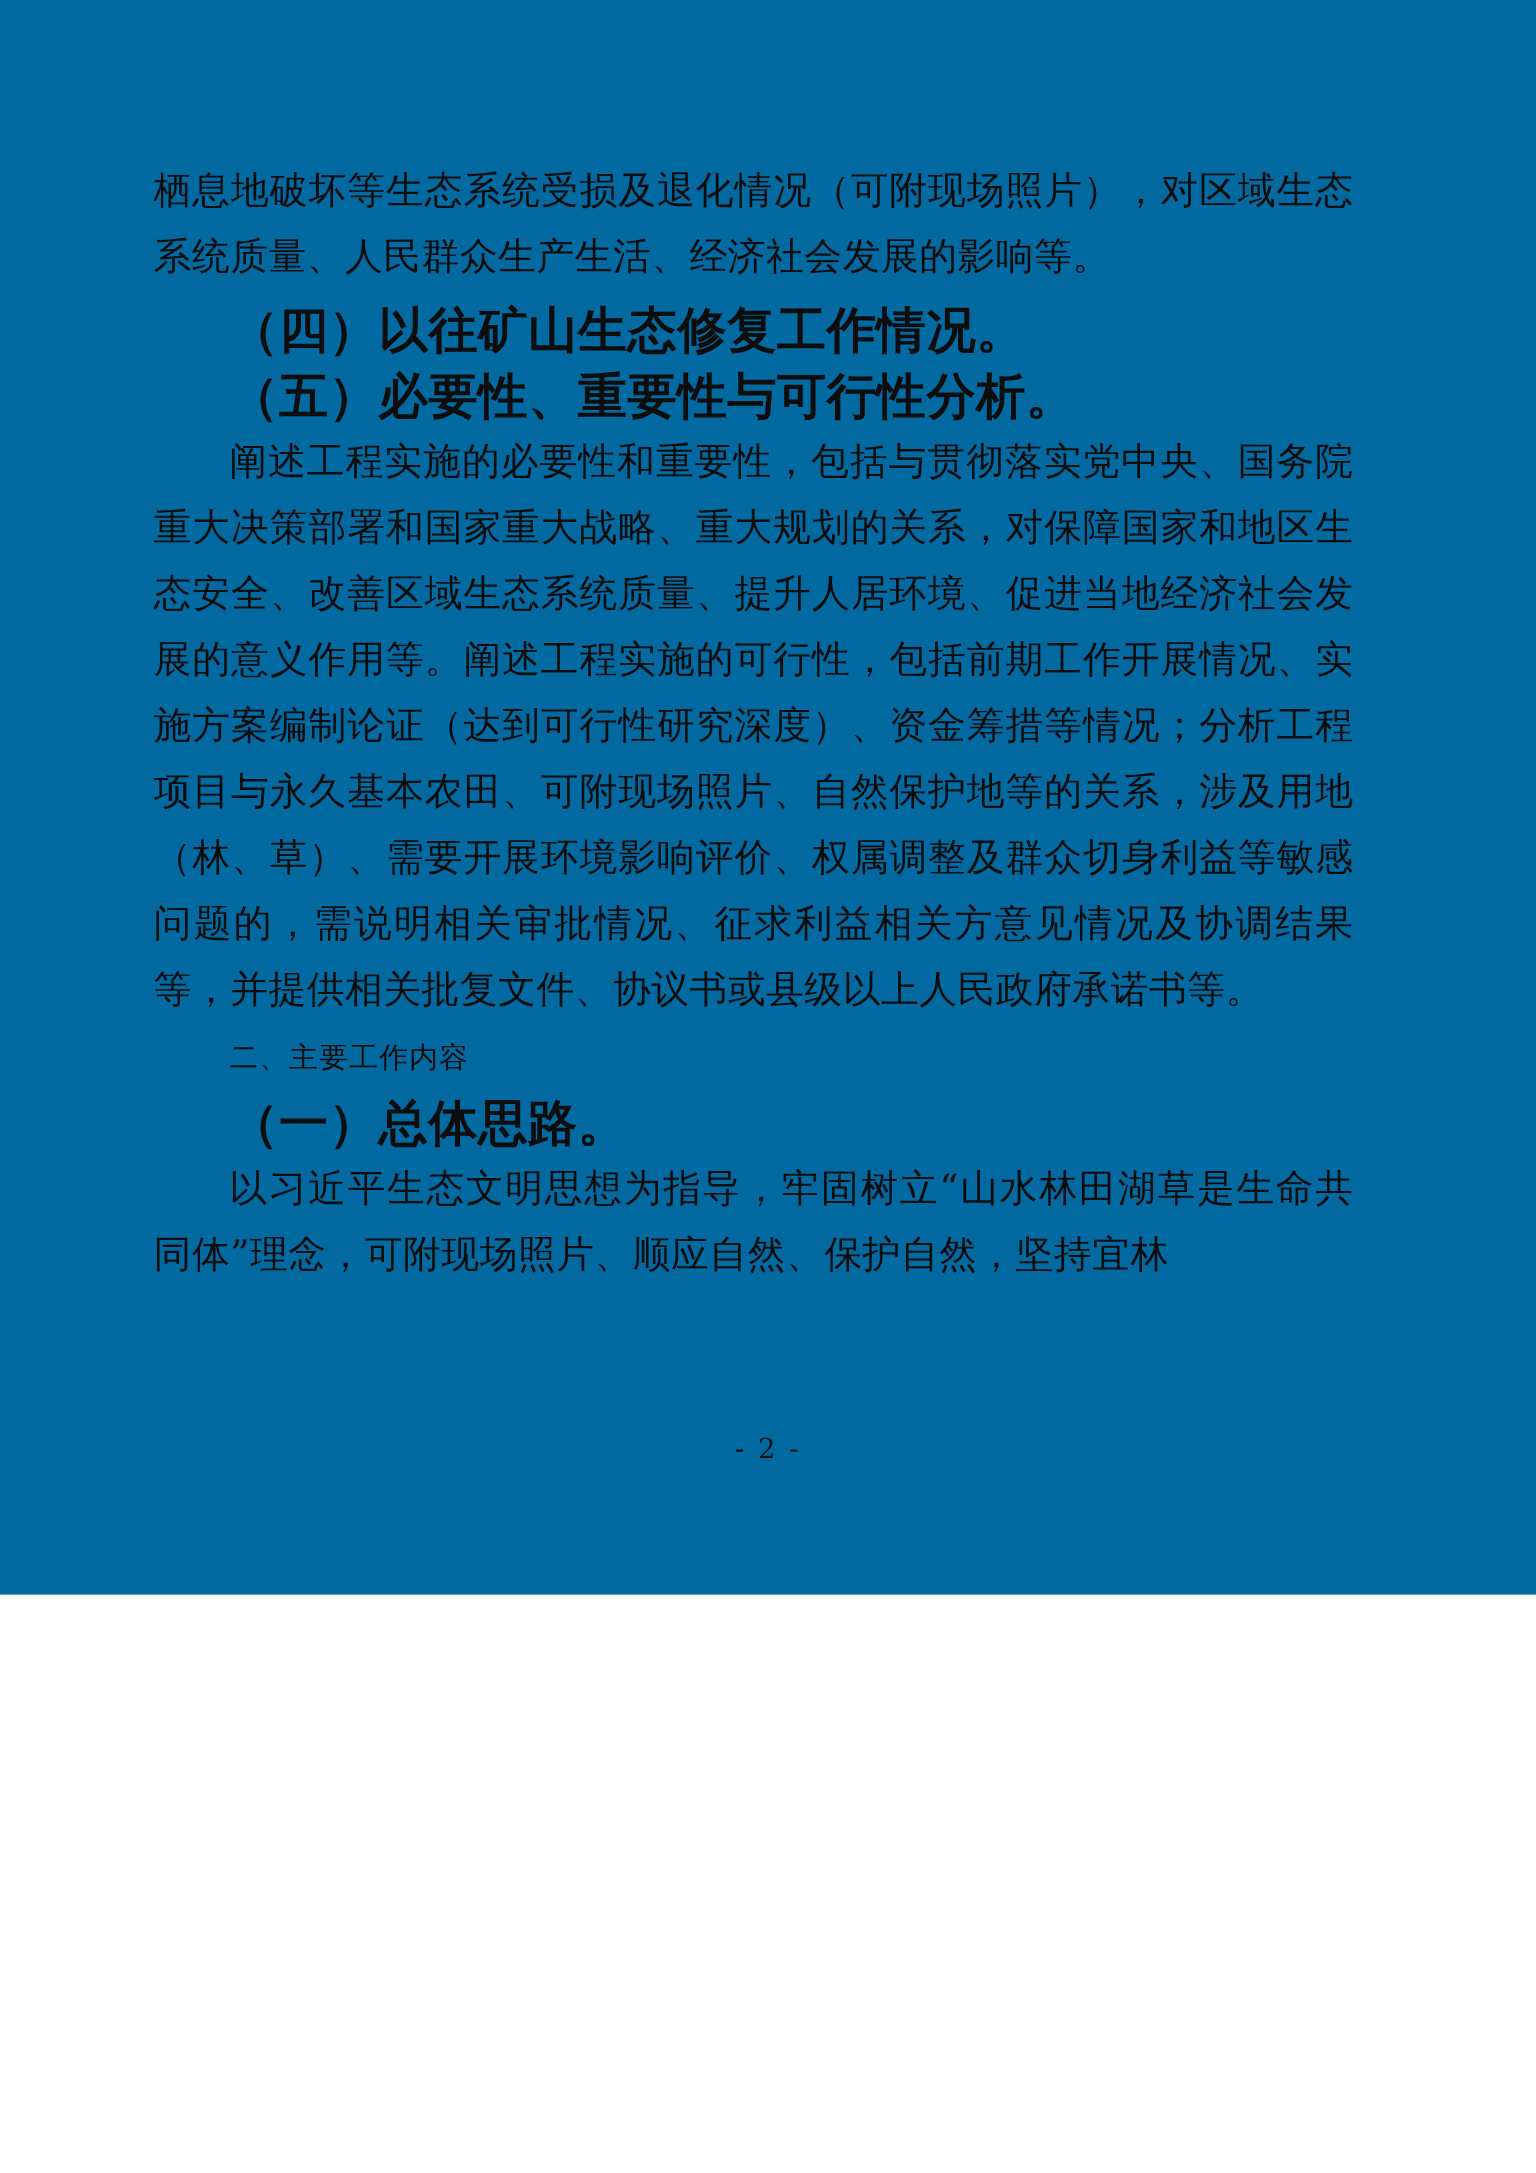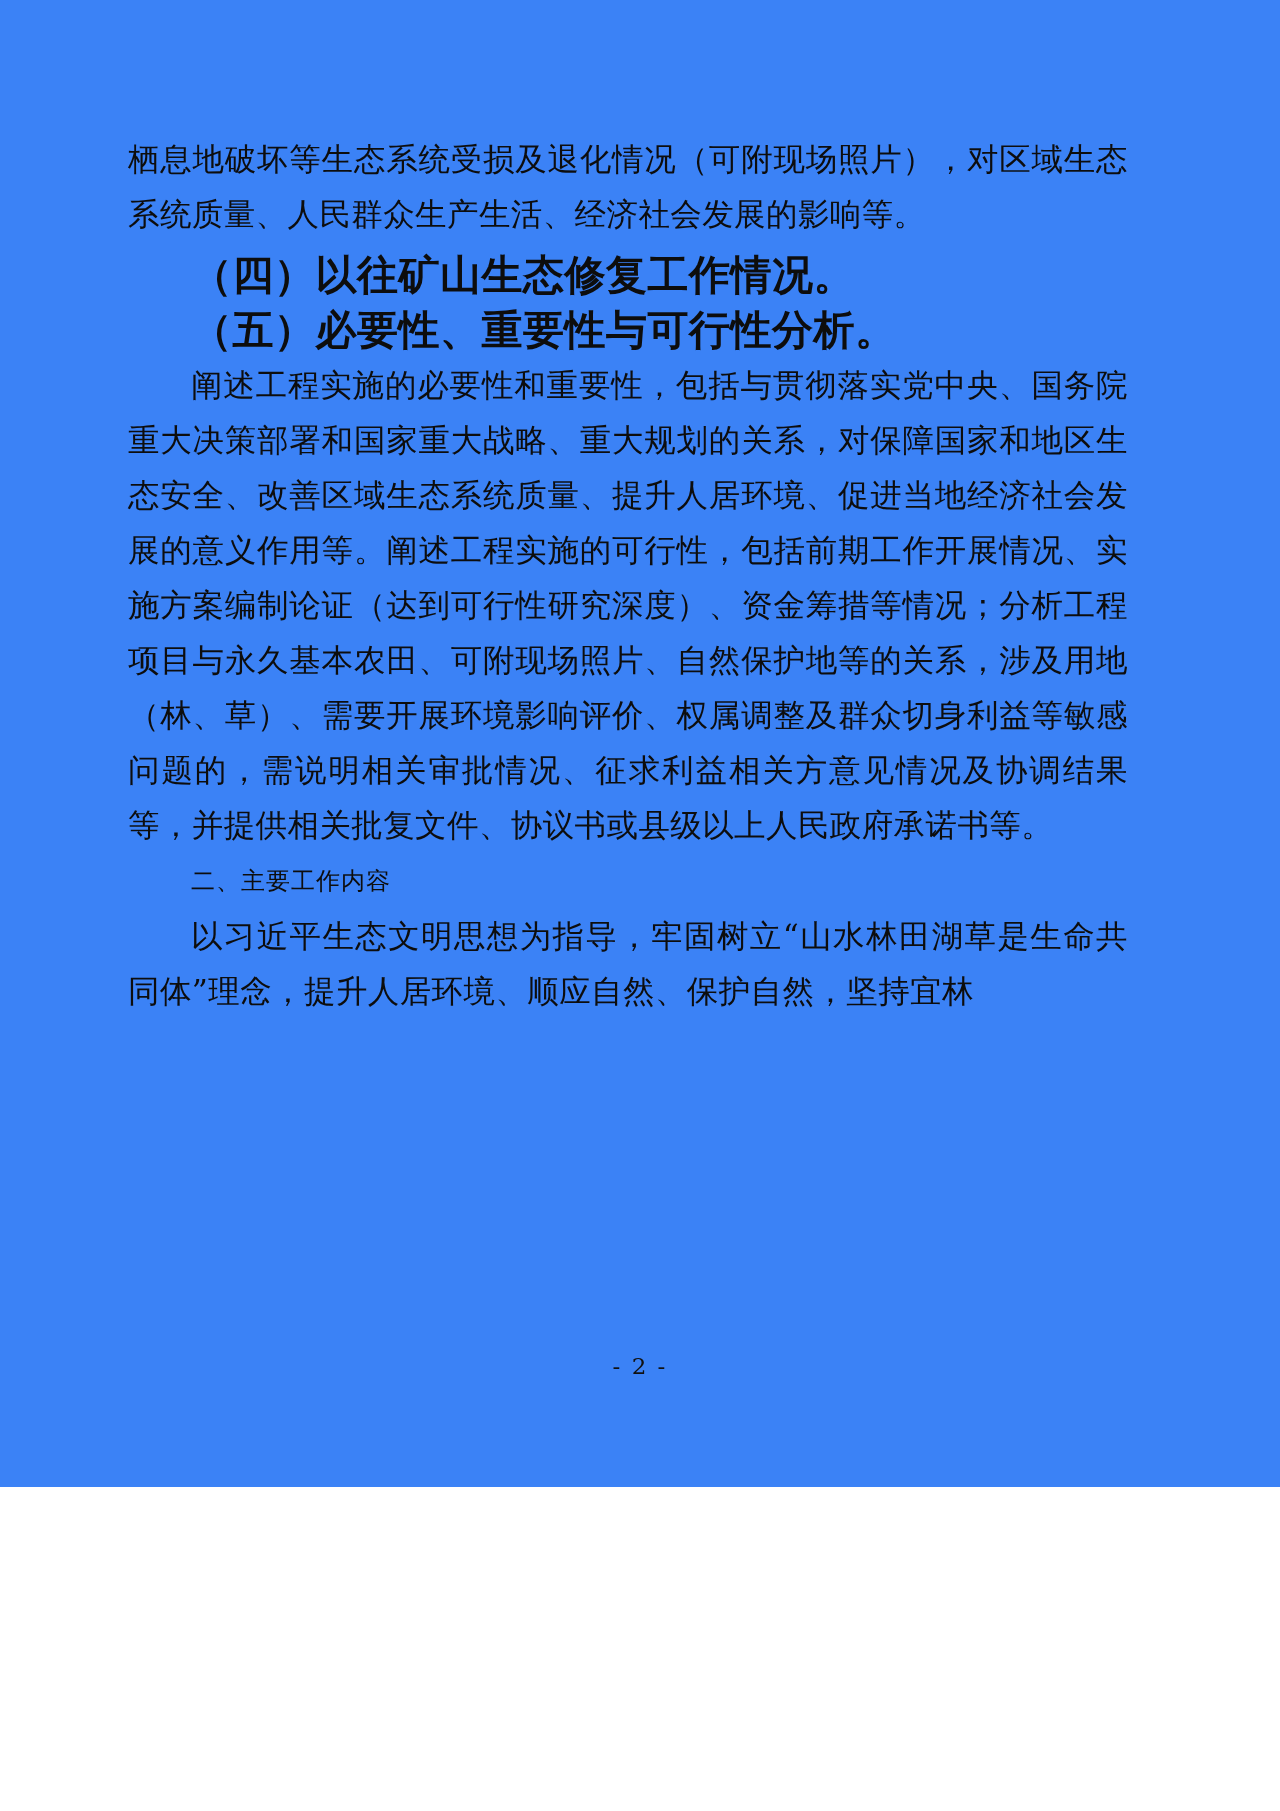--- a/index.html
+++ b/index.html
@@ -3,23 +3,23 @@
 <meta charset="utf-8">
 <style>
   html, body {
     margin: 0;
     padding: 0;
     background: #ffffff;
   }
   .page {
     position: relative;
     width: 1280px;
-    height: 1487px;
+    height: 1329px;
     margin: 0 auto;
-    background: #3b82f6;
+    background: #0369a1;
     box-sizing: border-box;
     font-family: "DejaVu Serif", "Liberation Serif", serif;
     color: #0d0d0d;
     overflow: hidden;
   }
   .content {
     position: absolute;
     left: 128px;
     top: 132px;
     width: 1000px;
@@ -78,20 +78,21 @@
 
     <p class="sub-heading">（四）以往矿山生态修复工作情况。</p>
 
 
     <p class="sub-heading">（五）必要性、重要性与可行性分析。</p>
 
     <p class="indent">阐述工程实施的必要性和重要性，包括与贯彻落实党中央、国务院重大决策部署和国家重大战略、重大规划的关系，对保障国家和地区生态安全、改善区域生态系统质量、提升人居环境、促进当地经济社会发展的意义作用等。阐述工程实施的可行性，包括前期工作开展情况、实施方案编制论证（达到可行性研究深度）、资金筹措等情况；分析工程项目与永久基本农田、可附现场照片、自然保护地等的关系，涉及用地（林、草）、需要开展环境影响评价、权属调整及群众切身利益等敏感问题的，需说明相关审批情况、征求利益相关方意见情况及协调结果等，并提供相关批复文件、协议书或县级以上人民政府承诺书等。</p>
 
     <p class="section-heading">二、主要工作内容</p>
 
+    <p class="sub-heading">（一）总体思路。</p>
 
-    <p class="indent">以习近平生态文明思想为指导，牢固树立“山水林田湖草是生命共同体”理念，提升人居环境、顺应自然、保护自然，坚持宜林</p>
+    <p class="indent">以习近平生态文明思想为指导，牢固树立“山水林田湖草是生命共同体”理念，可附现场照片、顺应自然、保护自然，坚持宜林</p>
 
   </div>
 
   <div class="footer">- 2 -</div>
 
 </div>
 
 </body></html>

